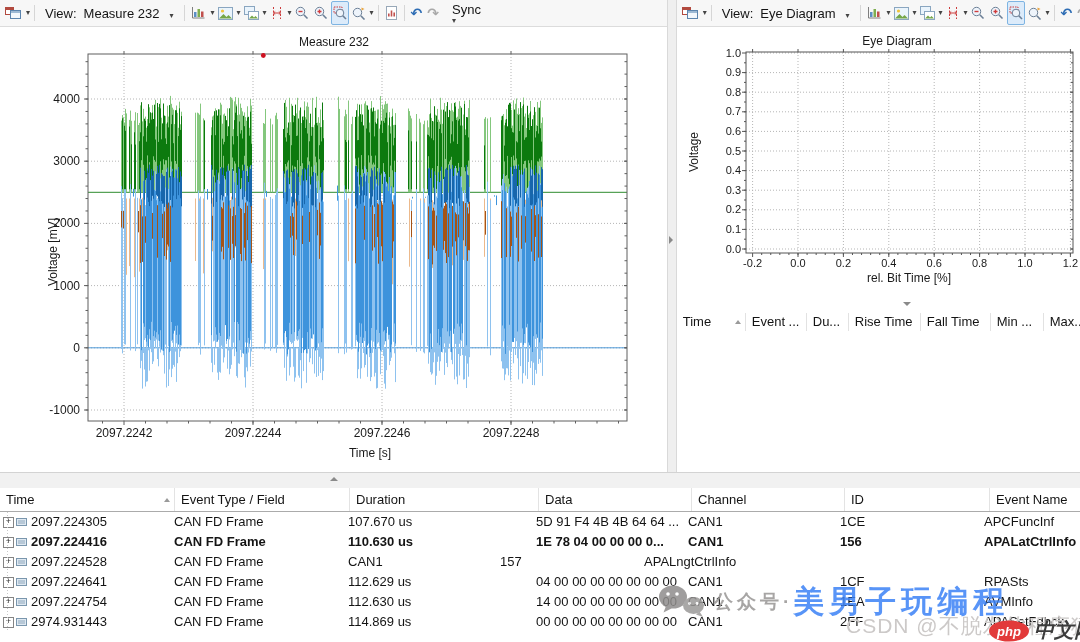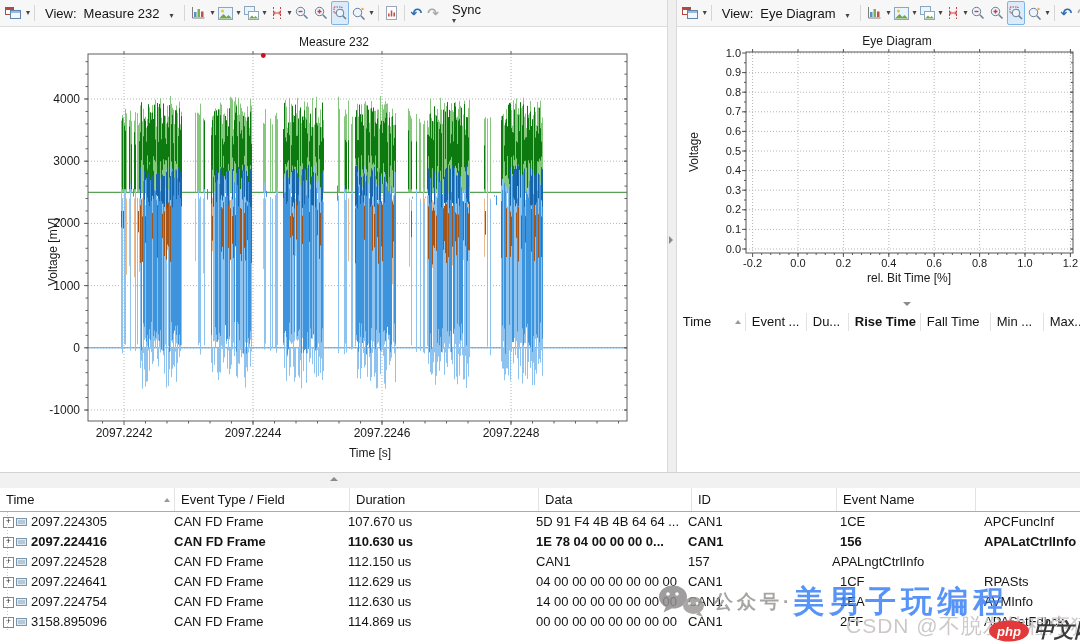--- a/index.html
+++ b/index.html
@@ -576,21 +576,21 @@
         <div class="stats-cell" style="width: 62px;">
           <span>Time</span>
           <span class="sort-mark"></span>
         </div>
         <div class="stats-cell" style="width: 54px;">
           <span>Event ...</span>
         </div>
         <div class="stats-cell" style="width: 35px;">
           <span>Du...</span>
         </div>
-        <div class="stats-cell" style="width: 65px; font-weight: bold;">
+        <div class="stats-cell" style="width: 65px;">
           <span>Rise Time</span>
         </div>
         <div class="stats-cell" style="width: 63px;">
           <span>Fall Time</span>
         </div>
         <div class="stats-cell" style="width: 46px;">
           <span>Min ...</span>
         </div>
         <div class="stats-cell" style="width: 72px;">
           <span>Max...</span>
@@ -611,20 +611,23 @@
         <span class="sort-mark"></span>
       </div>
       <div class="et-hcell" style="width: 168px;">
         <span>Event Type / Field</span>
       </div>
       <div class="et-hcell" style="width: 182px;">
         <span>Duration</span>
       </div>
       <div class="et-hcell" style="width: 146px;">
         <span>Data</span>
+      </div>
+      <div class="et-hcell" style="width: 146px;">
+        <span>Channel</span>
       </div>
       <div class="et-hcell" style="width: 138px;">
         <span>ID</span>
       </div>
       <div class="et-hcell" style="width: 132px;">
         <span>Event Name</span>
       </div>
     </div>
   <div class="et-body" id="et-body">
     <div class="tree-rail"></div>
@@ -669,21 +672,20 @@
           <span class="expand-box">+</span>
           <span class="frame-ico">
             <svg width="11" height="10" viewBox="0 0 11 10">
               <rect x="0.5" y="1.5" width="10" height="7" fill="#dfe9f2" stroke="#7a96ad"></rect>
               <path d="M2 4h7M2 6h7" stroke="#7a96ad" stroke-width="0.8"></path>
             </svg>
           </span>
           <span>2097.224528</span>
         </div>
         <div class="et-cell c1">CAN FD Frame</div>
-        <div class="et-cell c2">112.150 us</div>
         <div class="et-cell c4">CAN1</div>
         <div class="et-cell c5">157</div>
         <div class="et-cell c6">APALngtCtrlInfo</div>
       </div>
       <div class="et-row">
         <div class="et-cell c0">
           <span class="expand-box">+</span>
           <span class="frame-ico">
             <svg width="11" height="10" viewBox="0 0 11 10">
               <rect x="0.5" y="1.5" width="10" height="7" fill="#dfe9f2" stroke="#7a96ad"></rect>
@@ -719,21 +721,21 @@
       </div>
       <div class="et-row">
         <div class="et-cell c0">
           <span class="expand-box">+</span>
           <span class="frame-ico">
             <svg width="11" height="10" viewBox="0 0 11 10">
               <rect x="0.5" y="1.5" width="10" height="7" fill="#dfe9f2" stroke="#7a96ad"></rect>
               <path d="M2 4h7M2 6h7" stroke="#7a96ad" stroke-width="0.8"></path>
             </svg>
           </span>
-          <span>3158.895096</span>
+          <span>2974.931443</span>
         </div>
         <div class="et-cell c1">CAN FD Frame</div>
         <div class="et-cell c2">114.869 us</div>
         <div class="et-cell c3">00 00 00 00 00 00 00 00</div>
         <div class="et-cell c4">CAN1</div>
         <div class="et-cell c5">2FF</div>
         <div class="et-cell c6">APASetFdbck</div>
       </div>
     </div>
 </div>

